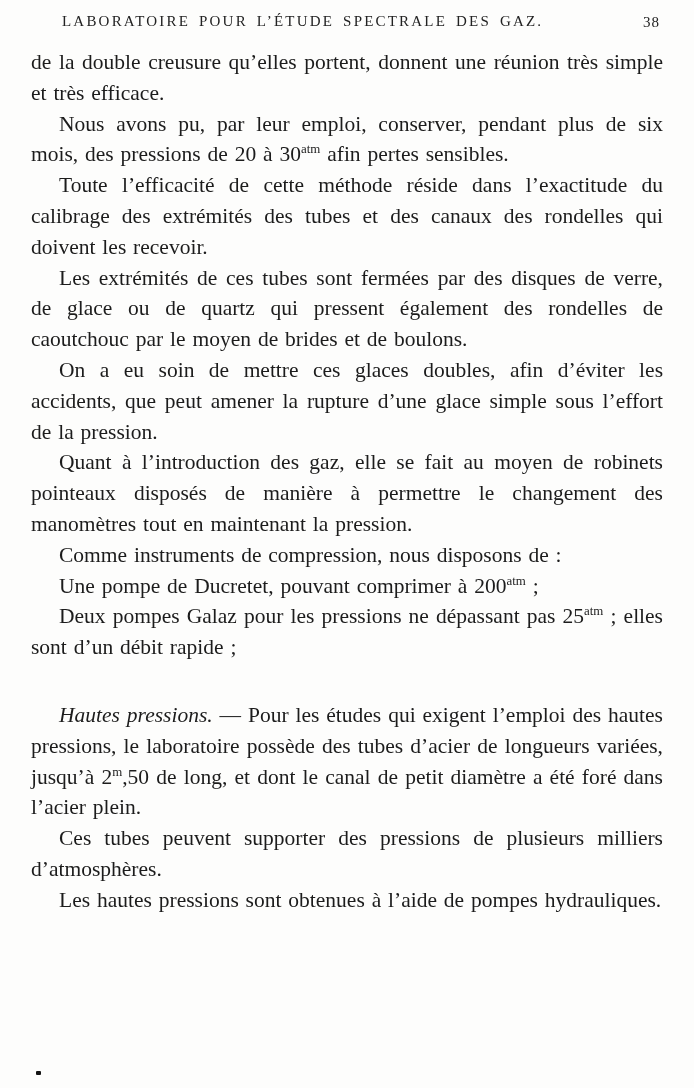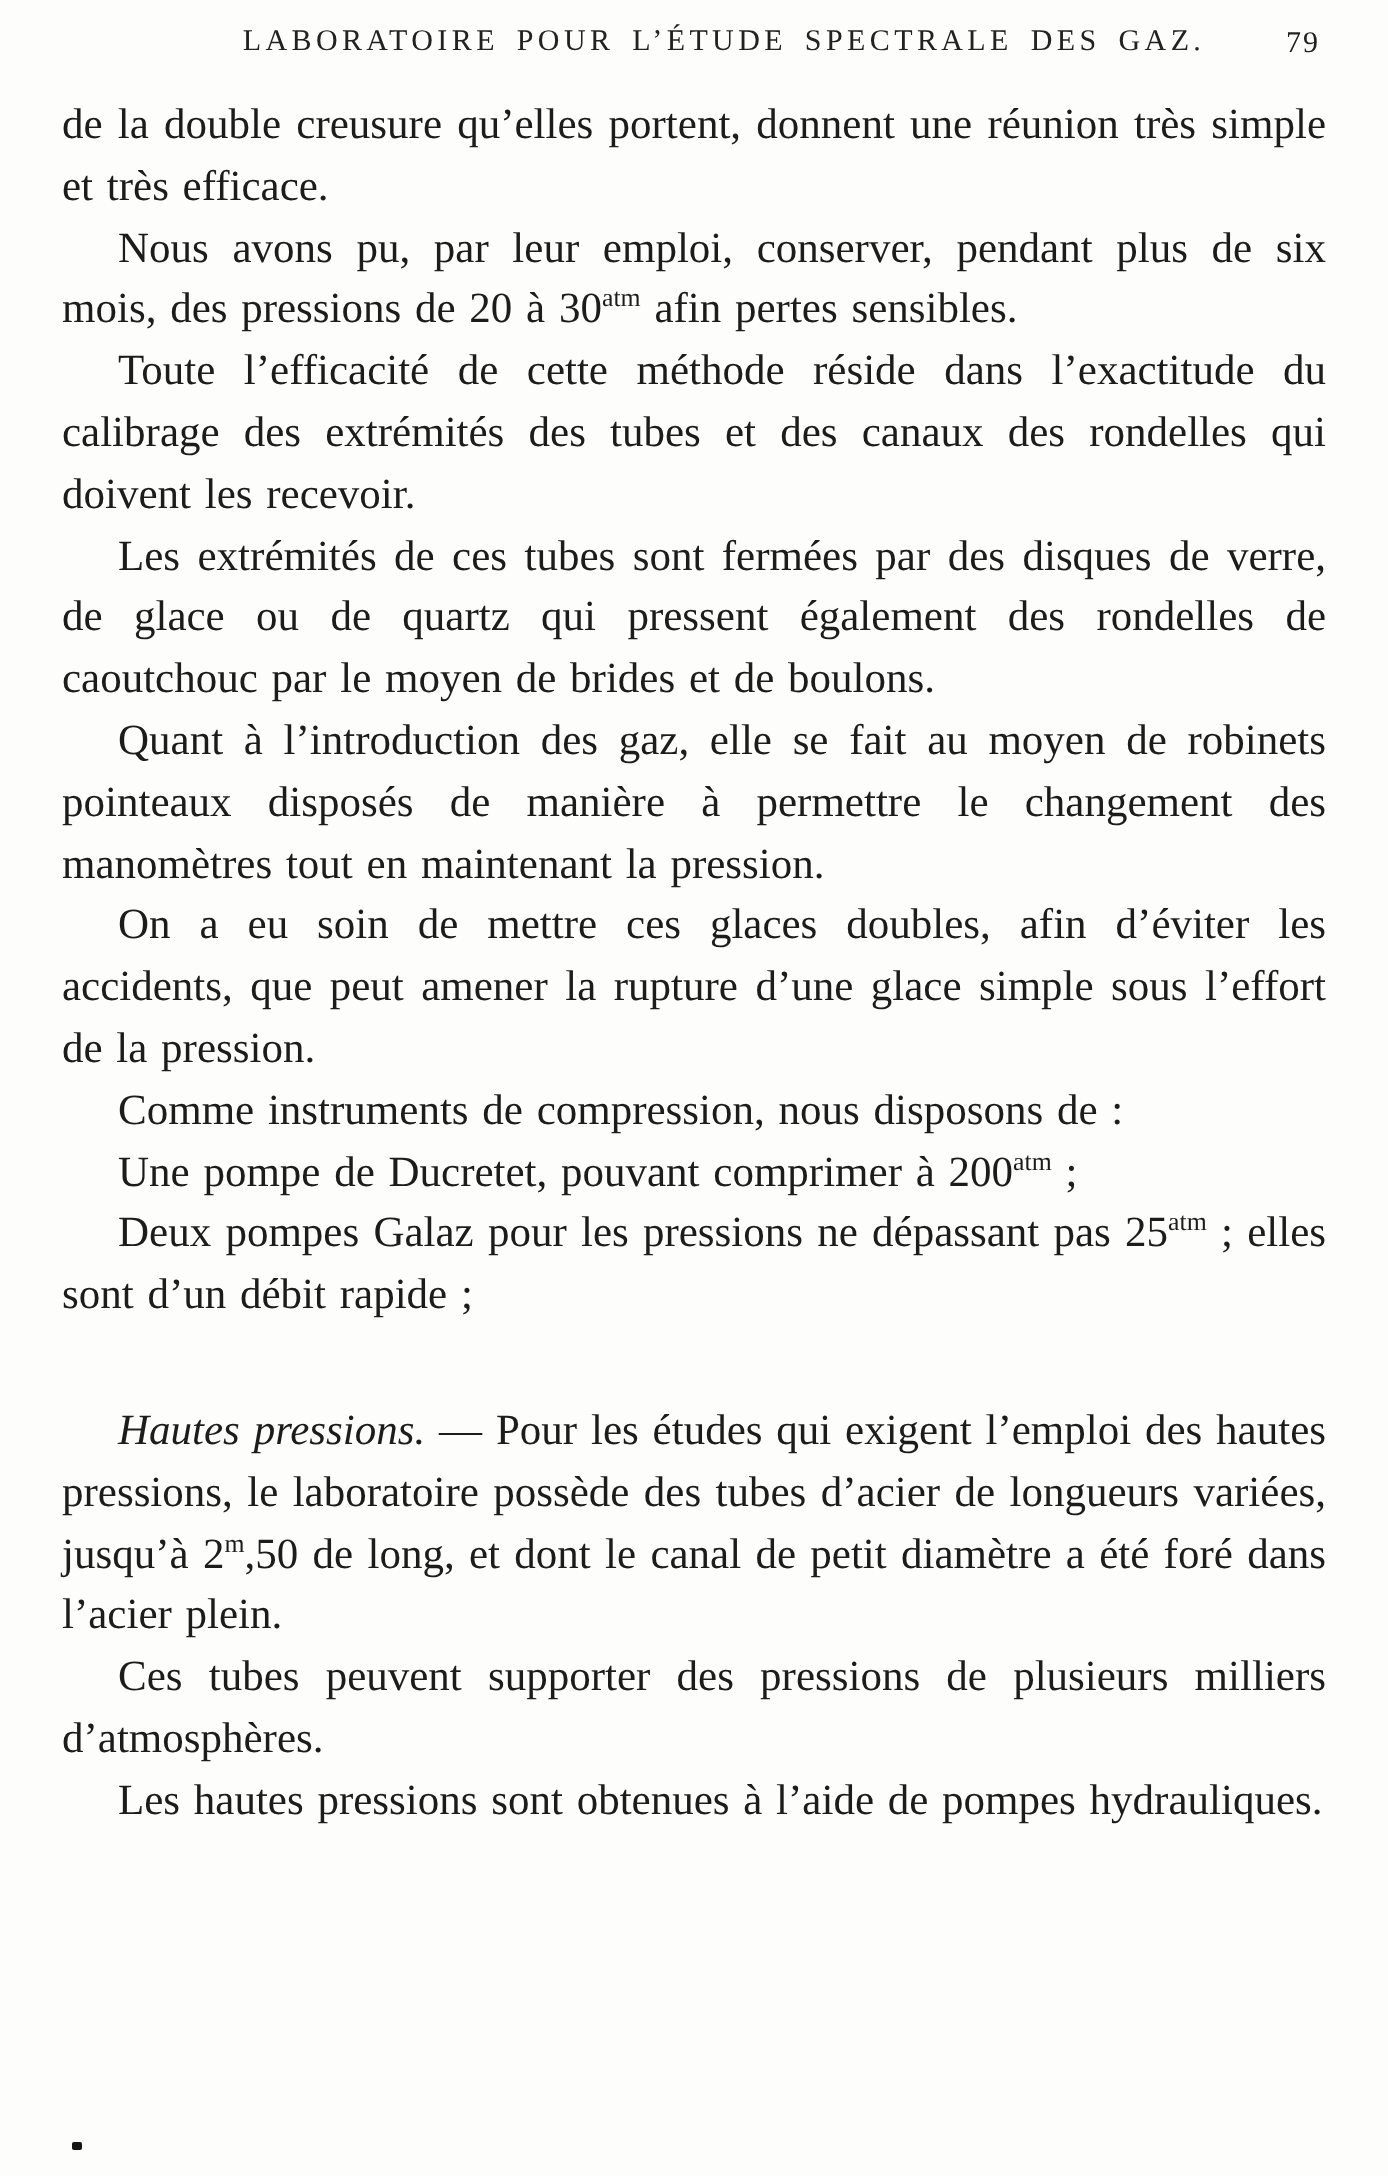--- a/index.html
+++ b/index.html
@@ -24,21 +24,20 @@
   }
   .running-head {
     position: absolute;
     top: 13px;
     left: 32px;
     width: 630px;
     height: 22px;
   }
   .head-title {
     display: block;
-    text-align: center;
     padding-left: 30px; 
     font-size: 15px;
     letter-spacing: 2.2px;
     word-spacing: 3px;
     color: #222;
   }
   .page-number {
     position: absolute;
     right: 2px;
     top: 1px;
@@ -76,30 +75,30 @@
     border-radius: 1px;
   }
 </style>
 </head>
 <body>
 
 <div class="page">
 
   <header class="running-head">
     <span class="head-title">LABORATOIRE POUR L’ÉTUDE SPECTRALE DES GAZ.</span>
-    <span class="page-number">79</span>
+    <span class="page-number">38</span>
   </header>
 
   <main class="body-text" id="paragraphs">
       <p class="para"><span>de la double creusure qu’elles portent, donnent une réunion très simple et très efficace.</span></p>
       <p class="para indent"><span>Nous avons pu, par leur emploi, conserver, pendant plus de six mois, des pressions de 20 à 30</span><sup>atm</sup><span> afin pertes sensibles.</span></p>
       <p class="para indent"><span>Toute l’efficacité de cette méthode réside dans l’exactitude du calibrage des extrémités des tubes et des canaux des rondelles qui doivent les recevoir.</span></p>
       <p class="para indent"><span>Les extrémités de ces tubes sont fermées par des disques de verre, de glace ou de quartz qui pressent également des rondelles de caoutchouc par le moyen de brides et de boulons.</span></p>
+      <p class="para indent"><span>On a eu soin de mettre ces glaces doubles, afin d’éviter les accidents, que peut amener la rupture d’une glace simple sous l’effort de la pression.</span></p>
       <p class="para indent"><span>Quant à l’introduction des gaz, elle se fait au moyen de robinets pointeaux disposés de manière à permettre le changement des manomètres tout en maintenant la pression.</span></p>
-      <p class="para indent"><span>On a eu soin de mettre ces glaces doubles, afin d’éviter les accidents, que peut amener la rupture d’une glace simple sous l’effort de la pression.</span></p>
       <p class="para indent"><span>Comme instruments de compression, nous disposons de :</span></p>
       <p class="para indent"><span>Une pompe de Ducretet, pouvant comprimer à 200</span><sup>atm</sup><span> ;</span></p>
       <p class="para indent"><span>Deux pompes Galaz pour les pressions ne dépassant pas 25</span><sup>atm</sup><span> ; elles sont d’un débit rapide ;</span></p>
       <p class="para indent section-break"><i>Hautes pressions.</i><span> — Pour les études qui exigent l’emploi des hautes pressions, le laboratoire possède des tubes d’acier de longueurs variées, jusqu’à 2</span><sup>m</sup><span>,50 de long, et dont le canal de petit diamètre a été foré dans l’acier plein.</span></p>
       <p class="para indent"><span>Ces tubes peuvent supporter des pressions de plusieurs milliers d’atmosphères.</span></p>
       <p class="para indent"><span>Les hautes pressions sont obtenues à l’aide de pompes hydrauliques.</span></p>
     </main>
 
   <div class="ink-speck"></div>
 

